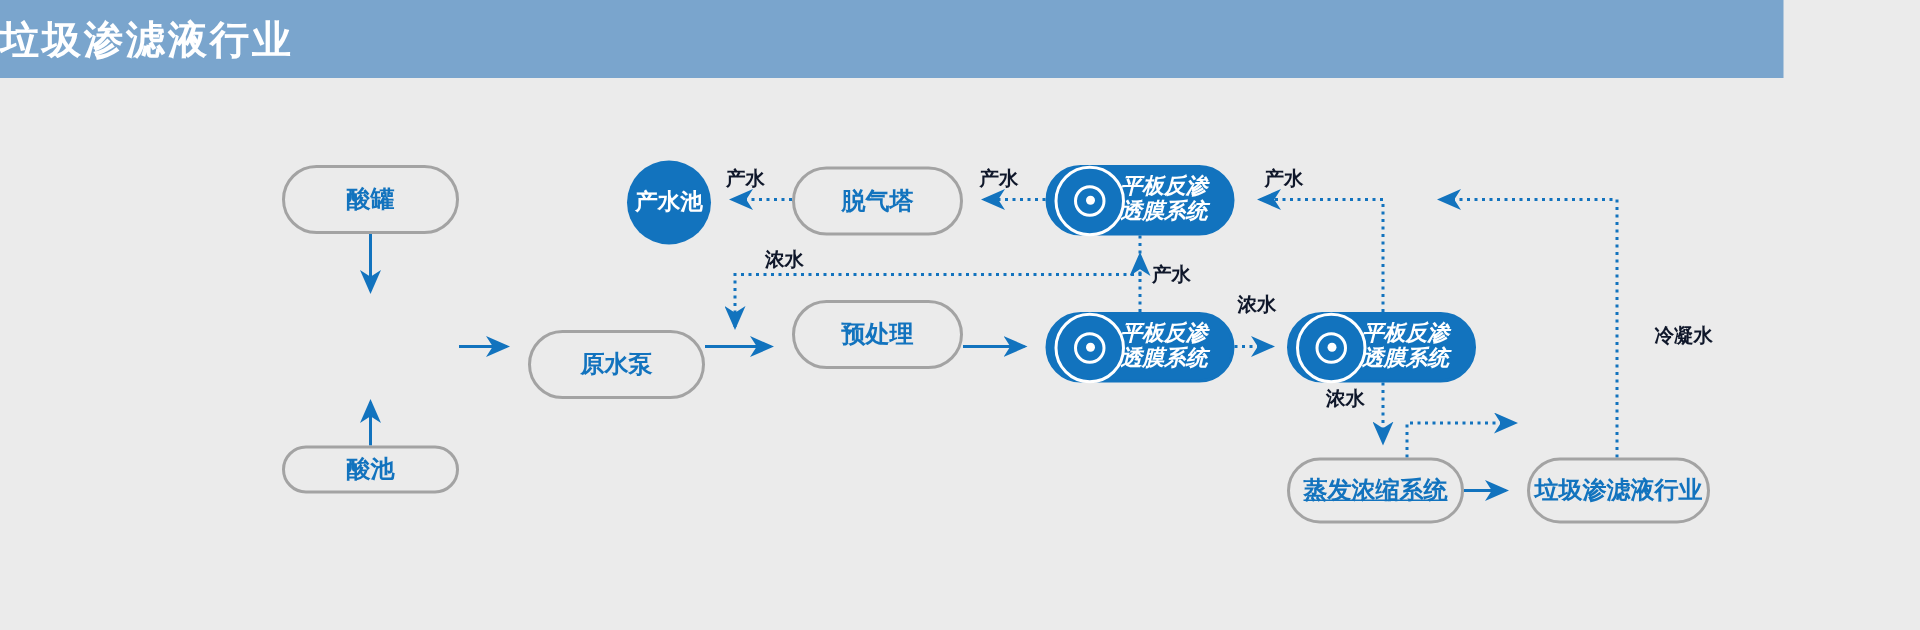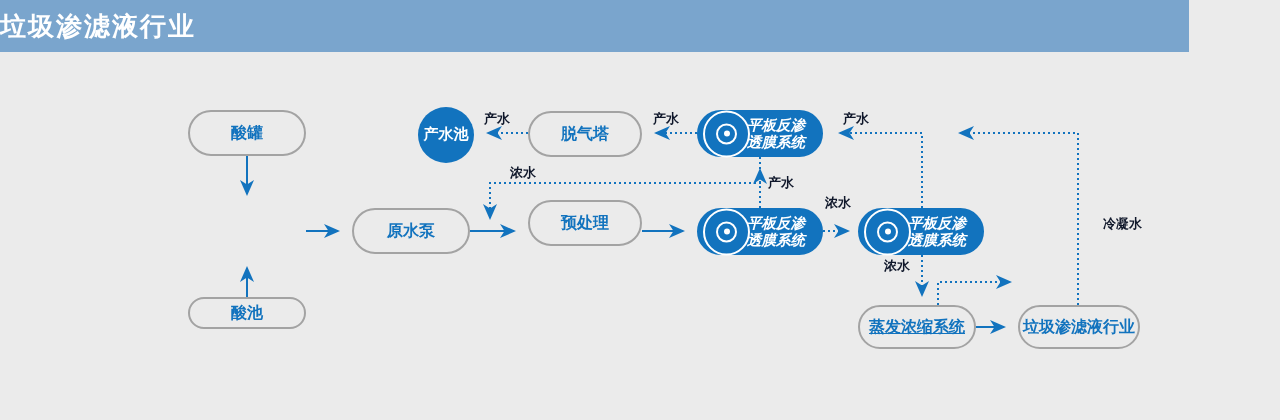--- a/index.html
+++ b/index.html
@@ -112,21 +112,21 @@
 
   <div class="node outline" style="left:188px;top:58px;width:118px;height:46px;">
     <span>酸罐</span>
   </div>
 
 
   <div class="node outline" style="left:188px;top:245px;width:118px;height:32px;">
     <span>酸池</span>
   </div>
 
-  <div class="node outline" style="left:352px;top:156px;width:118px;height:46px;">
+  <div class="node outline" style="left:352px;top:168px;width:118px;height:46px;">
     <span>原水泵</span>
   </div>
 
   <div class="node outline" style="left:528px;top:148px;width:114px;height:46px;">
     <span>预处理</span>
   </div>
 
   <div class="node outline" style="left:528px;top:59px;width:114px;height:46px;">
     <span>脱气塔</span>
   </div>

